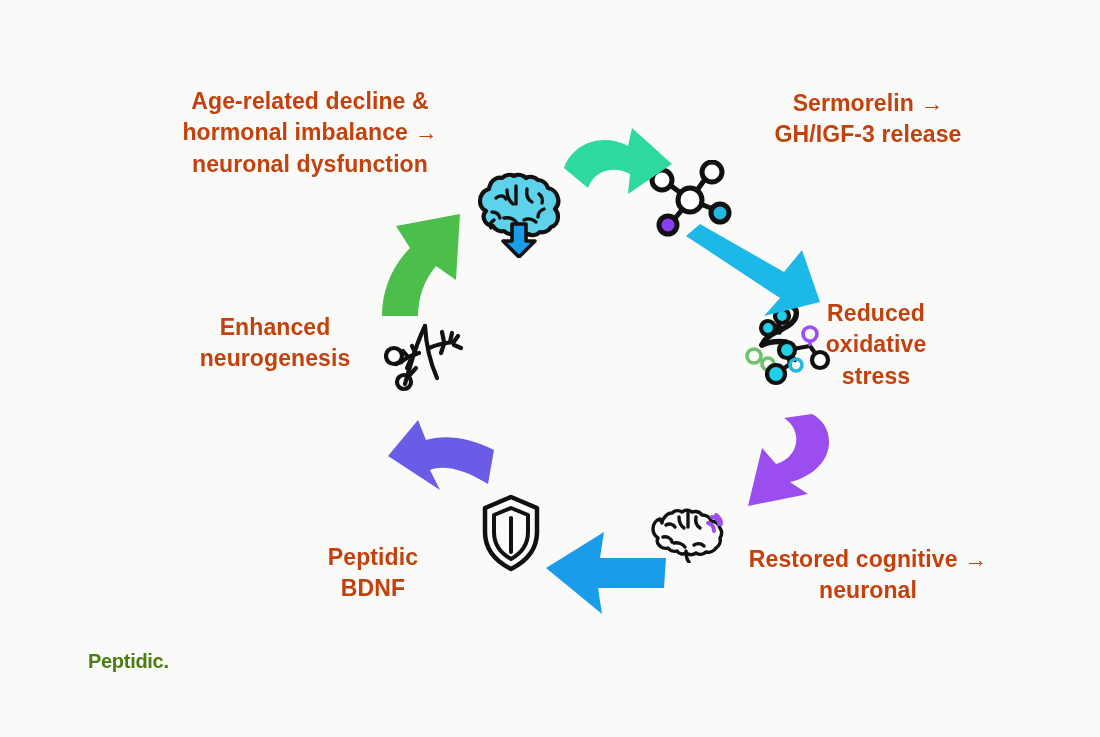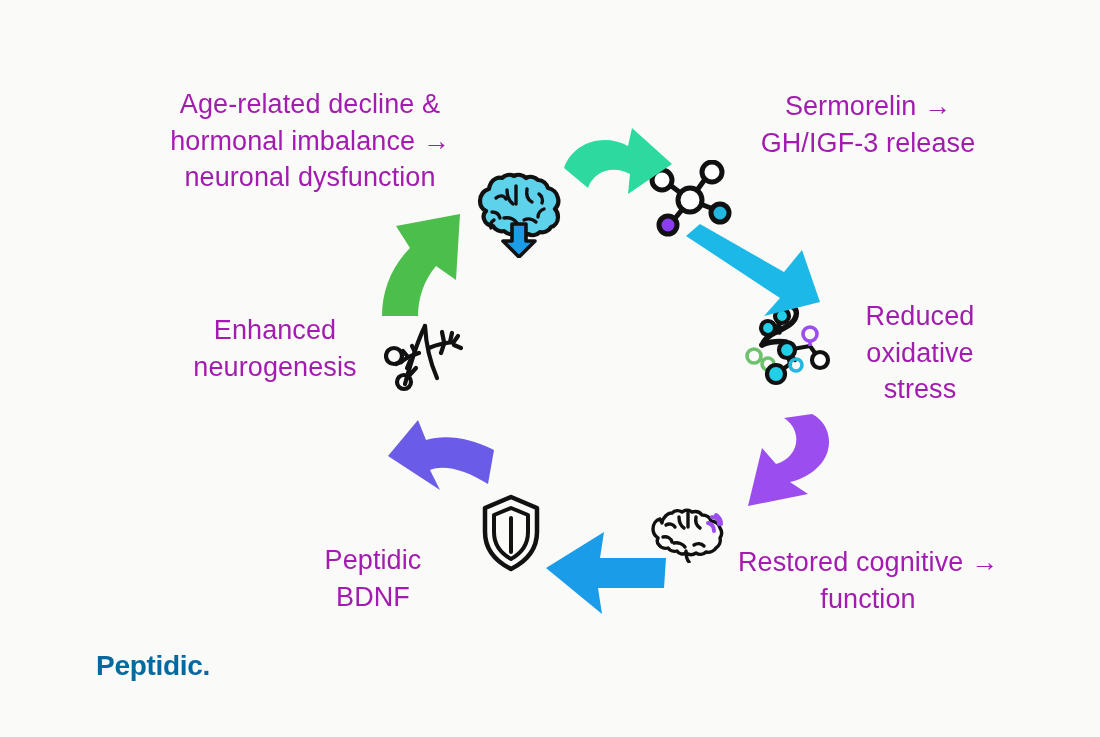--- a/index.html
+++ b/index.html
@@ -20,44 +20,44 @@
   .stage {
     position: absolute;
     left: 0; top: 0;
     width: 1100px;
     height: 737px;
     background: #fafaf8;
   }
   
   .label {
     position: absolute;
-    color: #a21caf;
-    font-size: 27px;
+    color: #c2410c;
+    font-size: 23px;
     line-height: 1.36;
     letter-spacing: .1px;
     text-align: center;
     white-space: pre-line;
-    font-weight: 400;
+    font-weight: 700;
   }
   .lbl-decline   { left: 150px; top: 86px;  width: 320px; }
   .lbl-sermo     { left: 718px; top: 88px;  width: 300px; }
-  .lbl-oxid      { left: 830px; top: 298px; width: 180px; text-align: center; }
+  .lbl-oxid      { left: 786px; top: 298px; width: 180px; text-align: center; }
   .lbl-cognitive { left: 718px; top: 544px; width: 300px; }
   .lbl-bdnf      { left: 268px; top: 542px; width: 210px; }
   .lbl-neuro     { left: 168px; top: 312px; width: 214px; }
 
   
   .brand {
     position: absolute;
-    left: 96px;
+    left: 88px;
     top: 650px;
-    font-size: 28px;
+    font-size: 20px;
     font-weight: 700;
     letter-spacing: -.3px;
-    color: #0369a1;
+    color: #4d7c0f;
   }
 
   
   .icon {
     position: absolute;
   }
   .ic-brain-down { left: 472px; top: 156px; width: 92px;  height: 102px; }
   .ic-molecule   { left: 646px; top: 160px; width: 96px;  height: 80px; }
   .ic-oxid       { left: 740px; top: 298px; width: 98px;  height: 92px; }
   .ic-brain2     { left: 646px; top: 495px; width: 92px;  height: 68px; }
@@ -84,21 +84,21 @@
 neuronal dysfunction</div>
 
     <div class="label lbl-sermo">Sermorelin →
 GH/IGF-3 release</div>
 
     <div class="label lbl-oxid">Reduced
 oxidative
 stress</div>
 
     <div class="label lbl-cognitive">Restored cognitive →
-function</div>
+neuronal</div>
 
     <div class="label lbl-bdnf">Peptidic
 BDNF</div>
 
     <div class="label lbl-neuro">Enhanced
 neurogenesis</div>
 
     <div class="icon ic-brain-down">
       <svg viewBox="0 0 92 102" width="92" height="102">
         <g fill="#5ed2ea" stroke="#111" stroke-width="4.2" stroke-linejoin="round" stroke-linecap="round">

